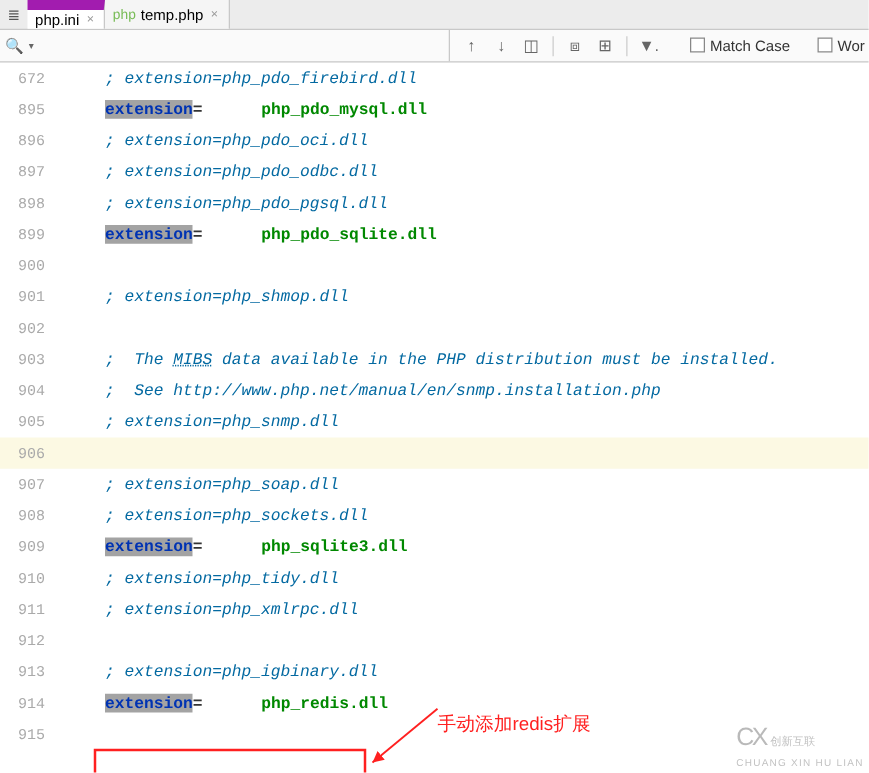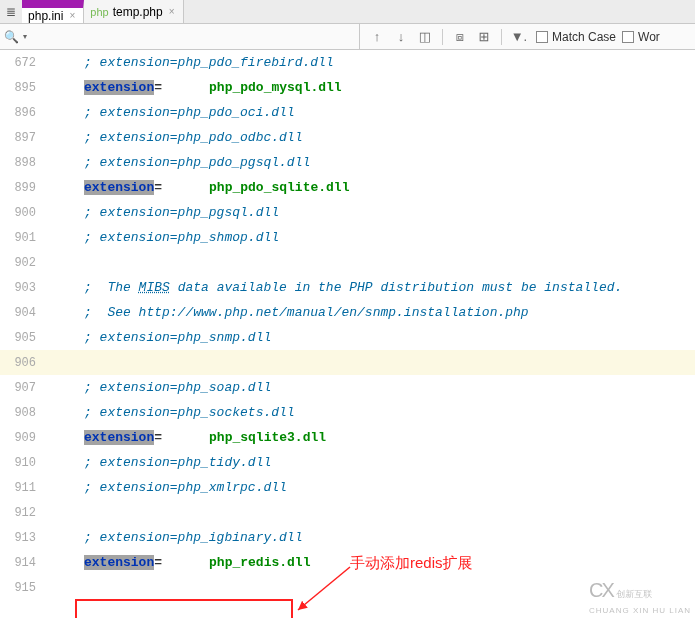--- a/index.html
+++ b/index.html
@@ -65,21 +65,21 @@
       padding: 0 6px;
       height: 100%;
       flex: 1;
     }
     .tb-btn {
       width: 22px; height: 22px;
       display: flex; align-items: center; justify-content: center;
       color: #666; cursor: pointer; font-size: 13px;
     }
     .sep { width:1px; height:16px; background:#ccc; margin: 0 4px; }
-    .chk-group { display:flex; align-items:center; gap:4px; margin-left:4px; font-size:12px; color:#333; white-space:nowrap;}
+    .chk-group { display:flex; align-items:flex-start; gap:4px; margin-left:20px; font-size:12px; color:#333; white-space:nowrap;}
     .chk-box { width:12px; height:12px; border:1px solid #888; background:#fff; cursor:pointer;}
     .editor {
       display: flex;
       height: calc(100% - 50px);
       font-family: "Consolas", "Courier New", monospace;
       font-size: 13px;
       position: relative;
     }
     .line {
       display: flex;
@@ -96,21 +96,21 @@
     .cmt { color:#0369a1; font-style: italic;}
     .mibs { text-decoration: underline dotted; }
     .red-box {
       position: absolute;
       border: 2px solid #ff2020;
       left: 75px; top: 549px; width: 218px; height: 24px;
       pointer-events: none;
     }
     .annotation {
       position: absolute;
-      left: 350px; top: 504px;
+      left: 350px; top: 520px;
       color: #ff2020;
       font-family: "SimSun","Microsoft YaHei",sans-serif;
       font-size: 15px;
       pointer-events: none;
     }
     .arrow-svg {
       position: absolute;
       left: 290px; top: 512px;
       pointer-events: none;
     }
@@ -194,21 +194,20 @@
         <div class="lc"><span class="cmt">; extension=php_pdo_pgsql.dll</span></div>
       </div>
       <div class="line">
         <div class="ln">899</div>
         <div class="lf"></div>
         <div class="lc"><span class="kw">extension</span><span class="op">=</span><span class="fn">php_pdo_sqlite.dll</span></div>
       </div>
       <div class="line">
         <div class="ln">900</div>
         <div class="lf"></div>
-        <div class="lc"><span class="cmt">; extension=php_pgsql.dll</span></div>
       </div>
       <div class="line">
         <div class="ln">901</div>
         <div class="lf"></div>
         <div class="lc"><span class="cmt">; extension=php_shmop.dll</span></div>
       </div>
       <div class="line">
         <div class="ln">902</div>
         <div class="lf"></div>
         <div class="lc"></div>

